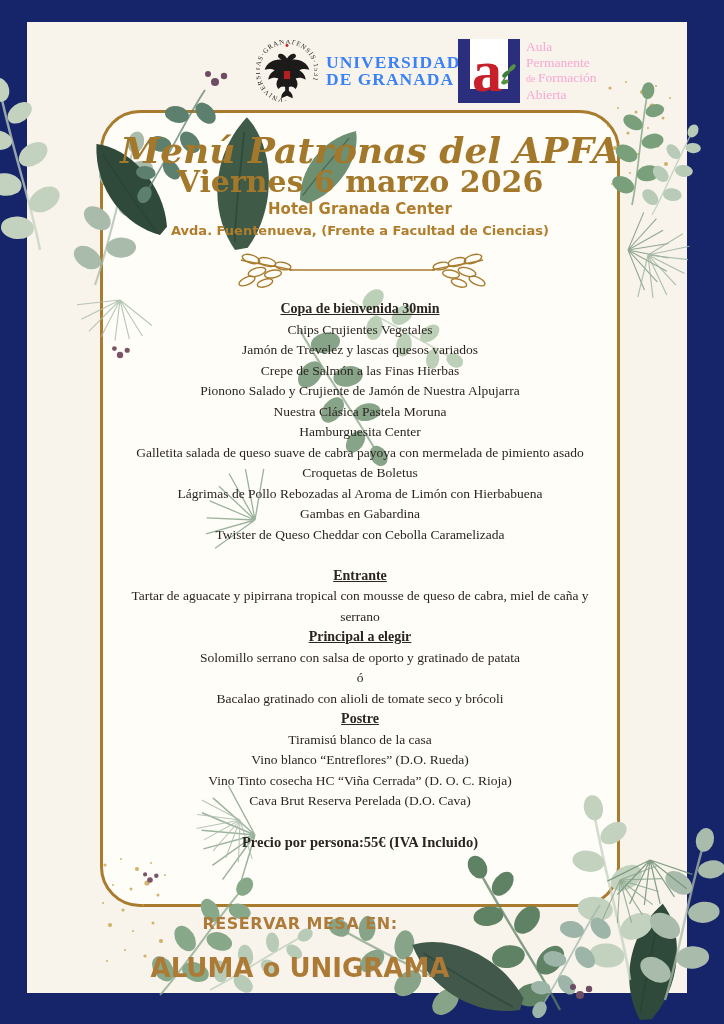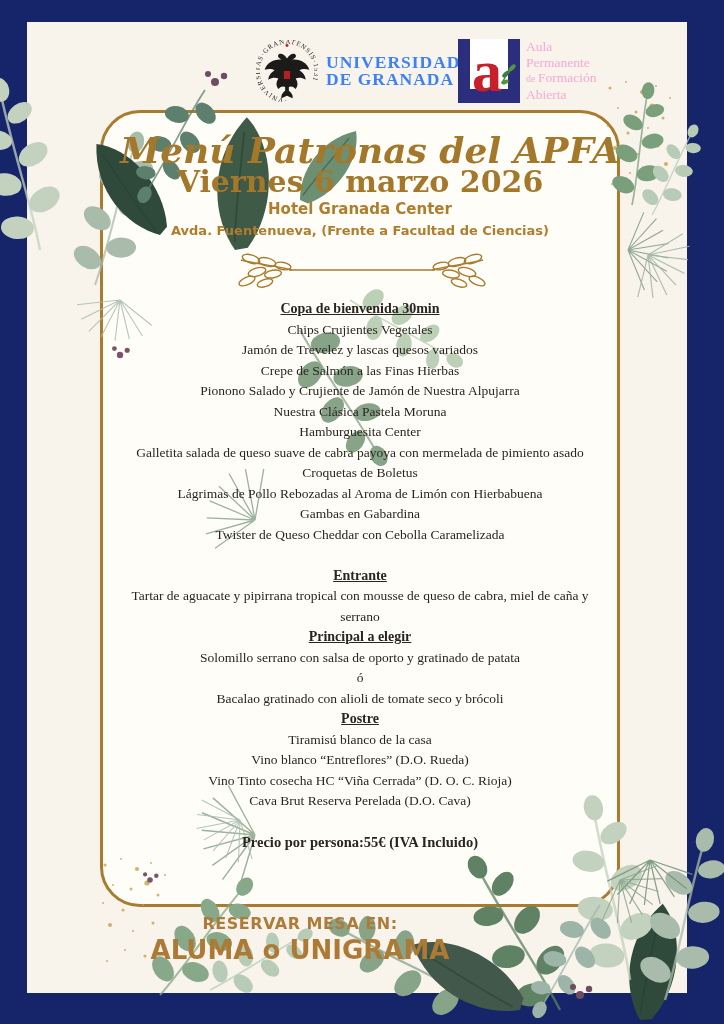--- a/index.html
+++ b/index.html
@@ -27,21 +27,21 @@
   
   .menu{position:absolute;left:110px;top:299px;width:500px;text-align:center;font-size:13.5px;line-height:20.5px;color:#2b2521;}
   .mh{font-weight:bold;text-decoration:underline;font-size:14px;}
   .gap{height:20.5px;}
   .long{max-width:505px;margin:0 auto;}
   .price{font-weight:bold;font-size:14.5px;}
 
   
   .footer{position:absolute;left:100px;top:914px;width:400px;text-align:center;font-family:"DejaVu Sans",sans-serif;color:#ae7c3a;}
   .f1{font-size:16px;font-weight:bold;letter-spacing:.5px;}
-  .f2{margin-top:2px;font-size:26px;font-weight:bold;color:#ad7a35;}
+  .f2{margin-top:20px;font-size:26px;font-weight:bold;color:#ad7a35;}
 </style>
 </head>
 <body>
 
 <div class="paper"></div>
 <div class="card"></div>
 
 <svg class="deco" viewBox="0 0 724 1024" xmlns="http://www.w3.org/2000/svg">
   <defs>
     <g id="branch">

